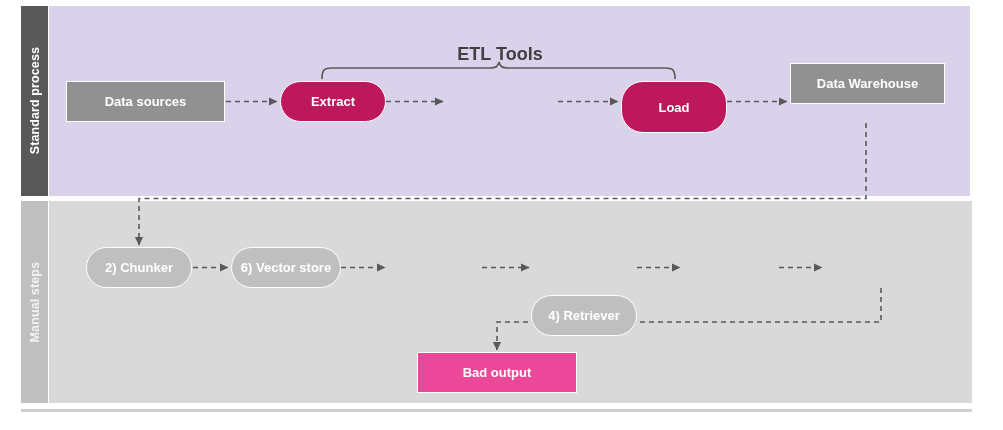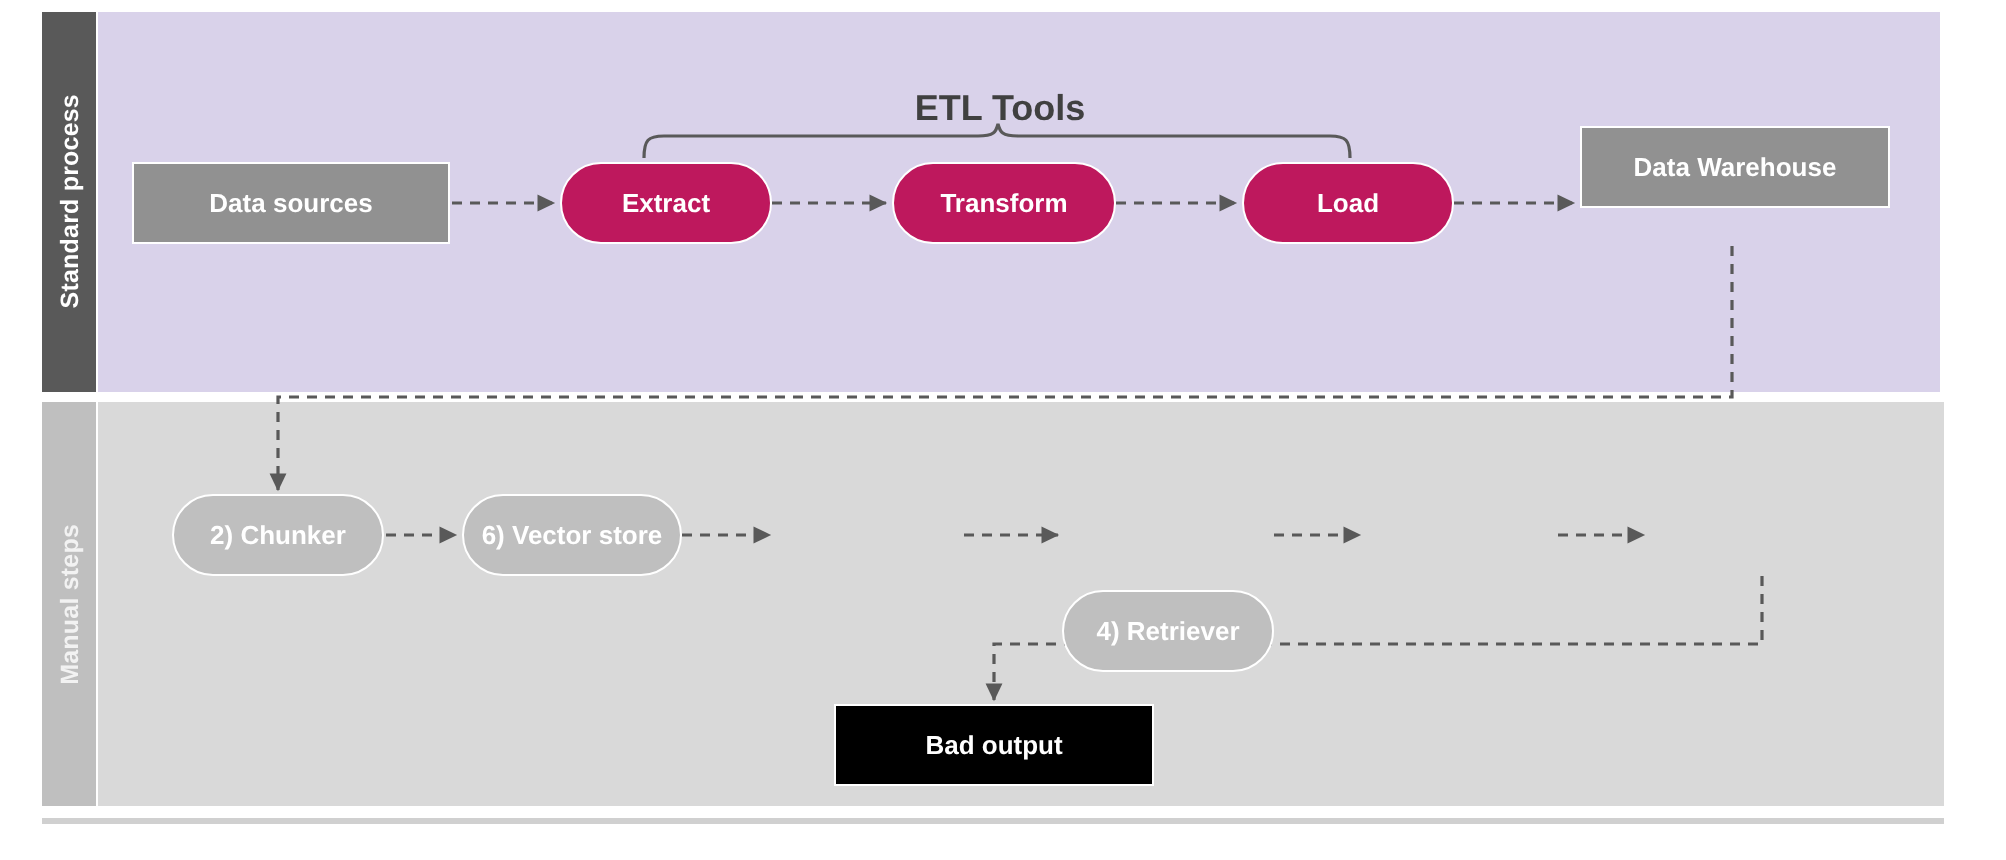--- a/index.html
+++ b/index.html
@@ -80,21 +80,21 @@
     font-size: 13px;
     line-height: 15px;
     border: 1.5px solid #ffffff;
     padding: 2px 6px;
   }
   .node.rect { border-radius: 0; }
   .node.pill { border-radius: 22px; }
   .node.grey-solid { background: #919191; }
   .node.magenta   { background: #be185d; }
   .node.grey-pill { background: #bfbfbf; }
-  .node.yellow    { background: #000000; }
+  .node.yellow    { background: #ec4899; }
 
   
   #etl-label {
     position: absolute;
     left: 410px; top: 44px;
     width: 180px;
     text-align: center;
     font-size: 18px;
     font-weight: bold;
     color: #404040;
@@ -162,25 +162,22 @@
   <div id="etl-label">ETL Tools</div>
 
   <div class="node rect grey-solid" style="left:66px; top:81px; width:159px; height:41px;">
     <span>Data sources</span>
   </div>
 
   <div class="node pill magenta" style="left:280px; top:81px; width:106px; height:41px;">
     <span>Extract</span>
   </div>
 
-  <div class="node pill magenta" style="left:446px; top:81px; width:112px; height:41px;">
-    <span>Transform</span>
-  </div>
-
-  <div class="node pill magenta" style="left:621px; top:81px; width:106px; height:41px;">
+
+  <div class="node pill magenta" style="left:621px; top:81px; width:106px; height:52px;">
     <span>Load</span>
   </div>
 
   <div class="node rect grey-solid" style="left:790px; top:63px; width:155px; height:41px;">
     <span>Data Warehouse</span>
   </div>
 
   <div class="node pill grey-pill" style="left:86px; top:247px; width:106px; height:41px;">
     <span>2) Chunker</span>
   </div>

